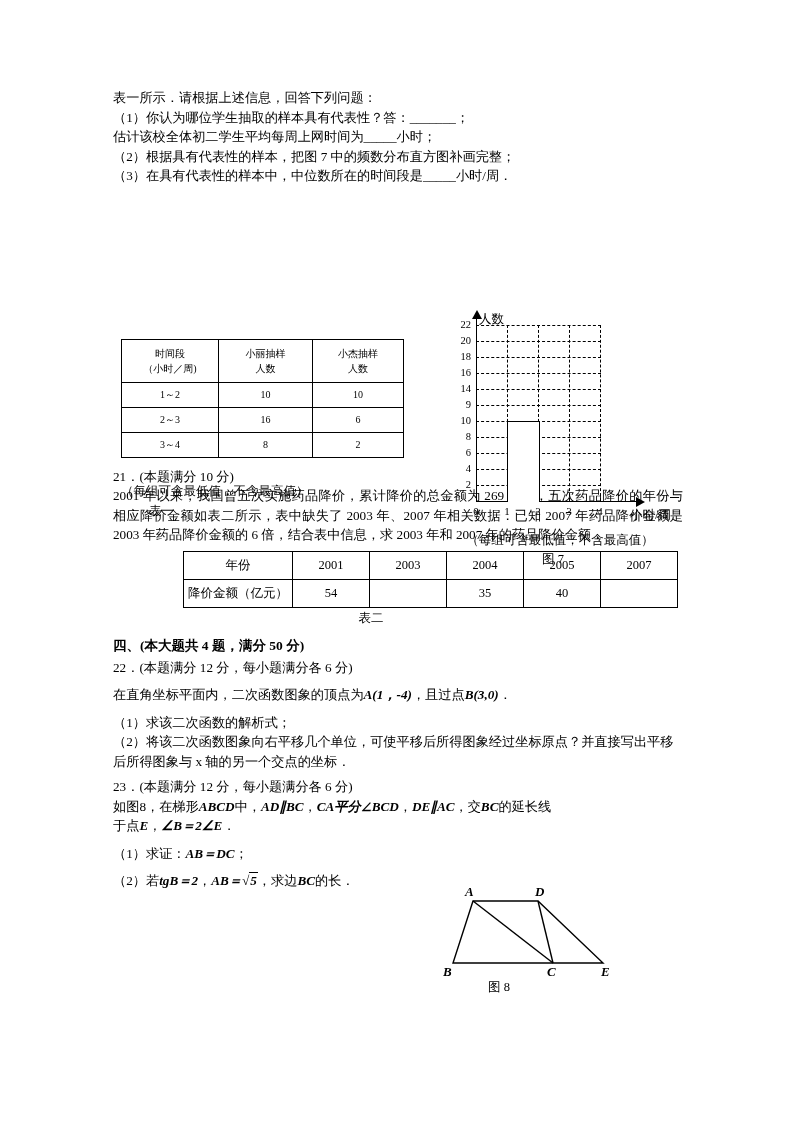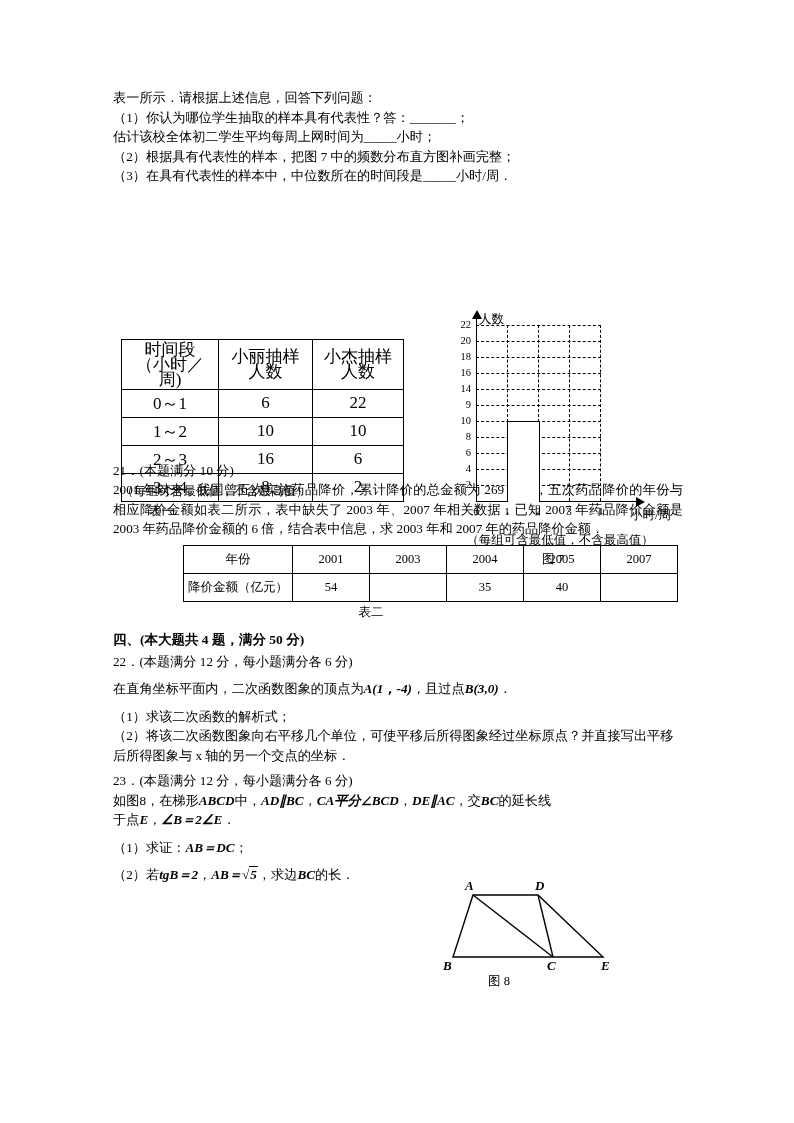--- a/index.html
+++ b/index.html
@@ -36,21 +36,21 @@
   .bi { font-weight: bold; font-style: italic; }
 
   
   .block1 {
     position: relative;
     height: 265px;
     margin-top: 10px;
   }
   table.grid {
     border-collapse: collapse;
-    font-size: 17px;
+    font-size: 10px;
   }
   table.grid td, table.grid th {
     border: 1px solid #000;
     text-align: center;
     font-weight: normal;
     padding: 2px 4px;
   }
   #table1 {
     position: absolute;
     left: 8px;
@@ -172,21 +172,21 @@
     height: 176px;
   }
   .bar {
     position: absolute;
     border: 1.3px solid #000;
     background: #fff;
     border-bottom: none;
   }
 
   
-  .q21 { }
+  .q21 { margin-top: 6px; }
   #table2 {
     margin: 6px 0 0 70px;
     font-size: 12.5px;
   }
   #table2 td { height: 23px; }
   .t2-c0 { width: 100px; }
   .t2-cx { width: 68px; }
   .cap2 {
     margin: 2px 0 0 70px;
     width: 376px;
@@ -242,25 +242,20 @@
             <div>（小时／周)</div>
           </td>
           <td class="t1-c2 hdr">
             <div>小丽抽样</div>
             <div>人数</div>
           </td>
           <td class="t1-c3 hdr">
             <div>小杰抽样</div>
             <div>人数</div>
           </td>
-        </tr>
-        <tr>
-          <td>0～1</td>
-          <td>6</td>
-          <td>22</td>
         </tr>
         <tr>
           <td>1～2</td>
           <td>10</td>
           <td>10</td>
         </tr>
         <tr>
           <td>2～3</td>
           <td>16</td>
           <td>6</td>

